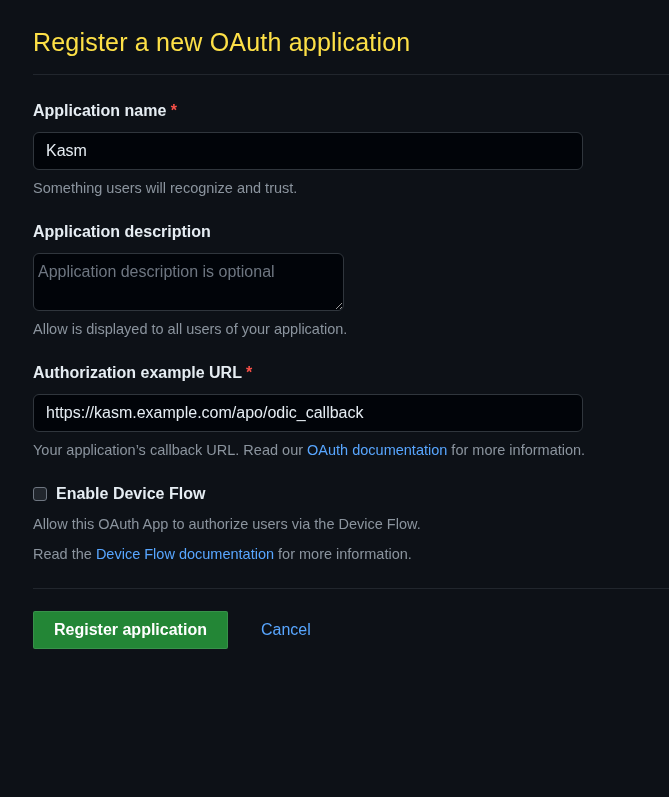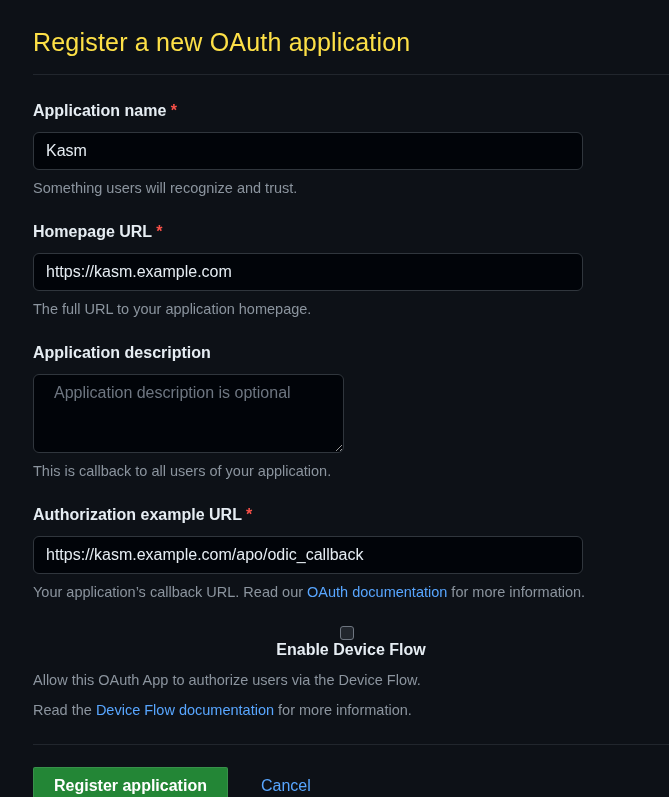--- a/index.html
+++ b/index.html
@@ -45,40 +45,40 @@
     border-radius: 6px;
     color: #e6edf3;
     font-size: 16px;
     padding: 12px 12px;
     font-family: inherit;
     outline: none;
   }
   textarea.desc-input {
     display: block;
     width: 311px;
-    height: 79px;
+    height: 58px;
     background: #010409;
     border: 1px solid #30363d;
     border-radius: 6px;
     color: #e6edf3;
     font-size: 16px;
-    padding: 9px 20px;
+    padding: 9px 4px;
     font-family: inherit;
     outline: none;
     resize: both;
   }
   ::placeholder { color: #6e7681; opacity: 1; }
   .note {
     margin: 10px 0 0 0;
     font-size: 14.5px;
     line-height: 17px;
     color: #8b949e;
   }
   a.inline-link { color: #58a6ff; text-decoration: none; cursor: pointer; }
-  .checkbox-row { display: flex; align-items: center; flex-direction: column; }
+  .checkbox-row { display: flex; align-items: center; }
   .checkbox {
     width: 14px;
     height: 14px;
     border: 1px solid #6e7681;
     background: #21262d;
     border-radius: 3px;
     margin-right: 9px;
     flex: 0 0 auto;
     cursor: pointer;
   }
@@ -127,30 +127,25 @@
   <hr class="divider">
 
   <div class="form">
 
     <div class="form-group">
       <label class="field-label"><span>Application name</span> <span class="required">*</span></label>
       <input type="text" class="text-input" value="Kasm" style="">
       <p class="note">Something users will recognize and trust.</p>
     </div>
 
-    <div class="form-group">
-      <label class="field-label"><span>Homepage URL</span> <span class="required">*</span></label>
-      <input type="text" class="text-input" value="https://kasm.example.com" style="">
-      <p class="note">The full URL to your application homepage.</p>
-    </div>
 
     <div class="form-group">
       <label class="field-label"><span>Application description</span></label>
       <textarea class="desc-input" placeholder="Application description is optional" style=""></textarea>
-      <p class="note">This is callback to all users of your application.</p>
+      <p class="note">Allow is displayed to all users of your application.</p>
     </div>
 
     <div class="form-group">
       <label class="field-label"><span>Authorization example URL</span> <span class="required">*</span></label>
       <input type="text" class="text-input" value="https://kasm.example.com/apo/odic_callback" style="">
       <p class="note"><span>Your application’s callback URL. Read our </span><a class="inline-link">OAuth documentation</a><span> for more information.</span></p>
     </div>
 
     <div class="form-group device-notes">
       <div class="checkbox-row">

